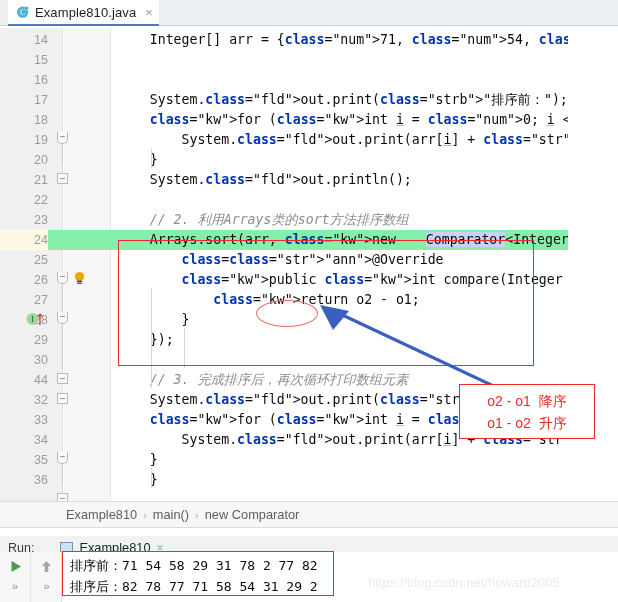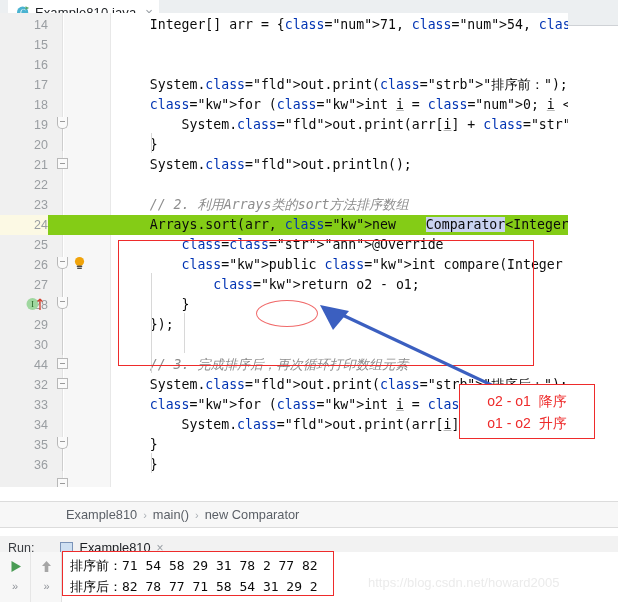--- a/index.html
+++ b/index.html
@@ -28,47 +28,47 @@
   .tab-label {
     font-size: 13px; color: #1c1f23; letter-spacing: .1px;
     font-family: "Liberation Sans", sans-serif;
   }
   .tab-close {
     font-size: 13px; color: #9aa0a6; margin-left: 4px; line-height: 1;
   }
 
   
   .editor {
-    position: absolute; left: 0; top: 13px; width: 568px; height: 474px;
+    position: absolute; left: 0; top: 28px; width: 568px; height: 474px;
     background: #ffffff; overflow: hidden;
   }
   .gutter-bg {
     position: absolute; left: 0; top: 0; width: 63px; height: 474px;
     background: #f0f0f0; border-right: 1px solid #e3e3e3;
   }
   .gutter-bg2 {
     position: absolute; left: 64px; top: 0; width: 47px; height: 474px;
     background: #f7f7f7; border-right: 1px solid #e8e8e8;
   }
   .row { position: absolute; left: 0; width: 618px; height: 20px; }
-  .row.hl { background: #84cc16; }
+  .row.hl { background: #86efac; }
   .row.hl .ln { background: #fcf9e4; }
   .ln {
     position: absolute; left: 0; width: 48px; top: 0; height: 20px;
     text-align: right; color: #999da1; font-size: 12.5px;
     line-height: 20px;
     font-family: "Liberation Sans", sans-serif;
   }
   .code {
     position: absolute; left: 118px; top: 0; height: 20px; line-height: 20px;
     white-space: pre; font-size: 13.2px;
     font-family: "DejaVu Sans Mono", monospace;
     color: #0b0b0b;
   }
-  .code .kw { color: #0033b3; font-weight: normal; margin-top: 29px; }
+  .code .kw { color: #0033b3; font-weight: bold; margin-top: 29px; }
   .code .cmt { color: #8c8c8c; font-style: italic; }
   .code .sel { background: #c9d2f0; margin-left: 22px; }
   .code .und { text-decoration: underline; text-decoration-color: #b9b9b9; }
 
   
   .fold {
     position: absolute; left: 57px; width: 11px; height: 11px;
     border: 1px solid #b8b8b8; background: #fafafa; top: 5px;
   }
   .fold.open { border-radius: 0 0 5px 5px; border-top: none; height: 12px; top: 4px;}

